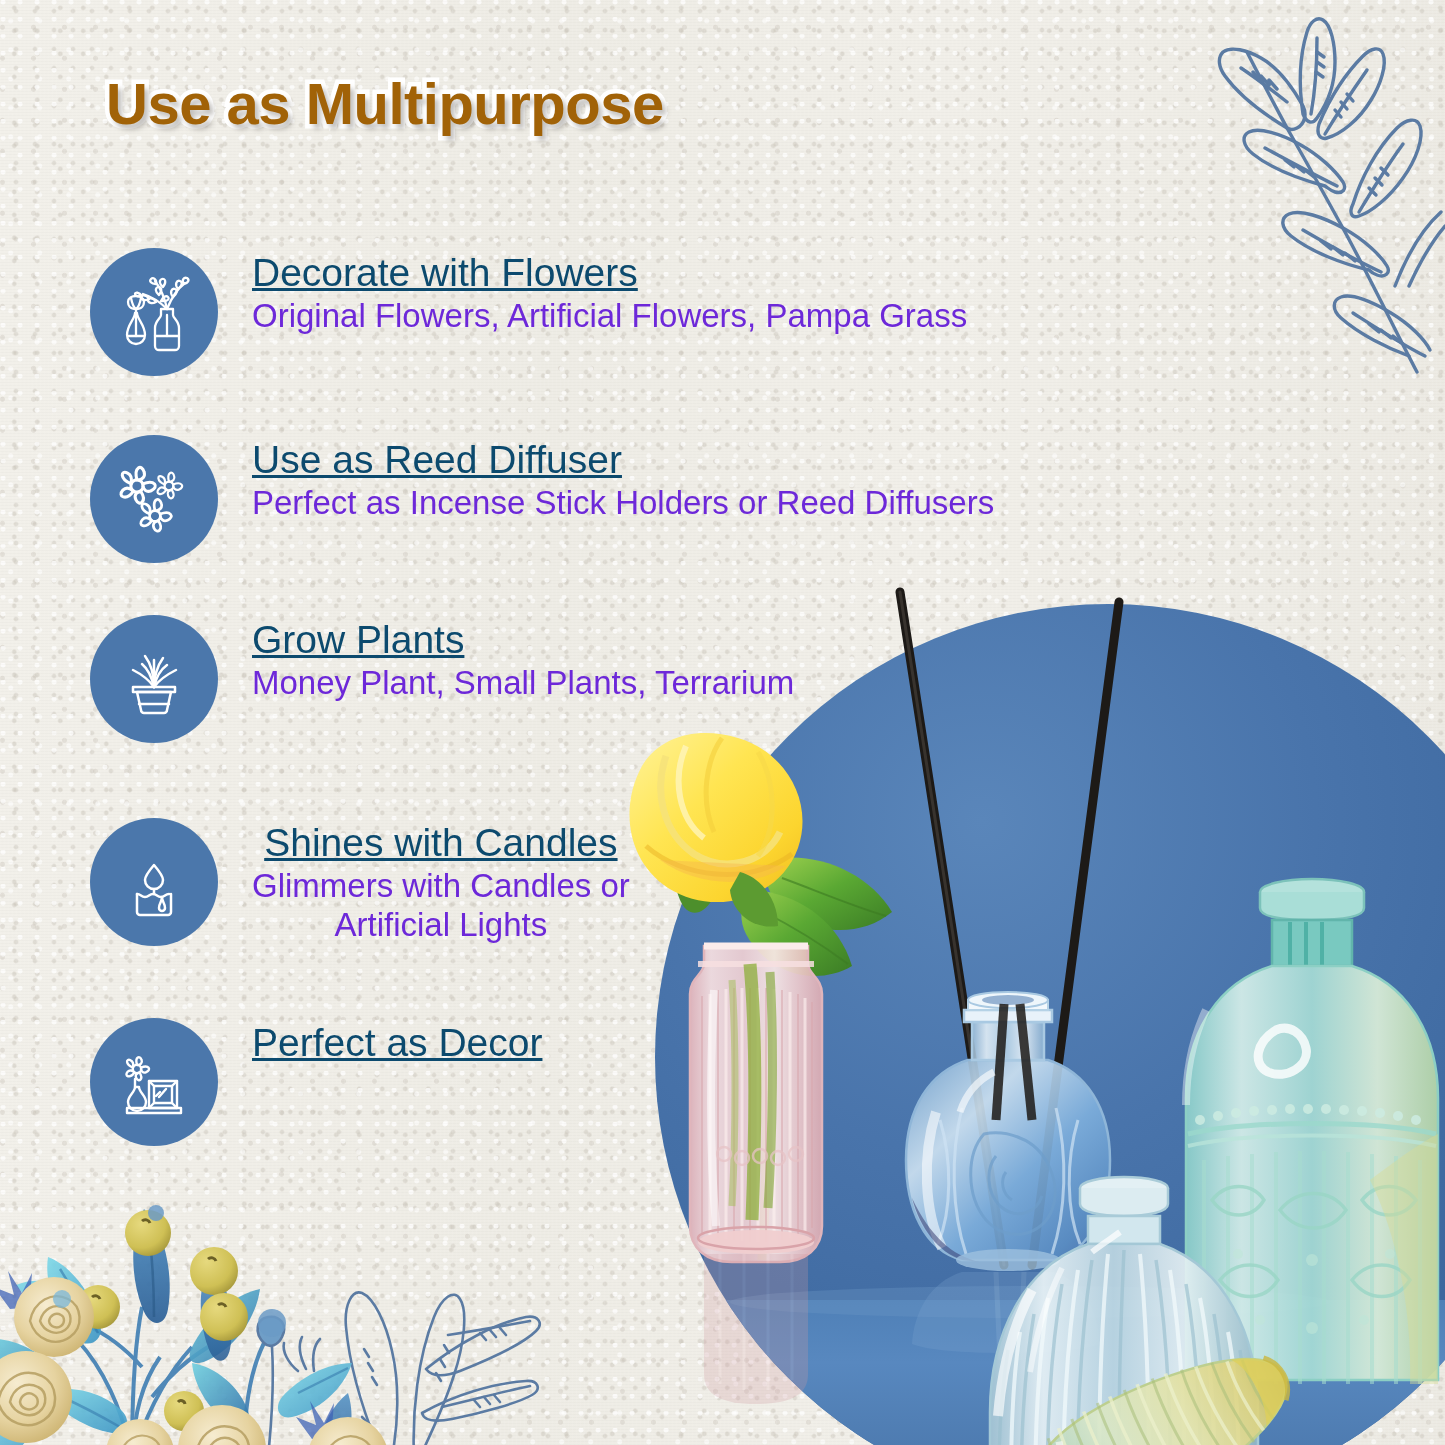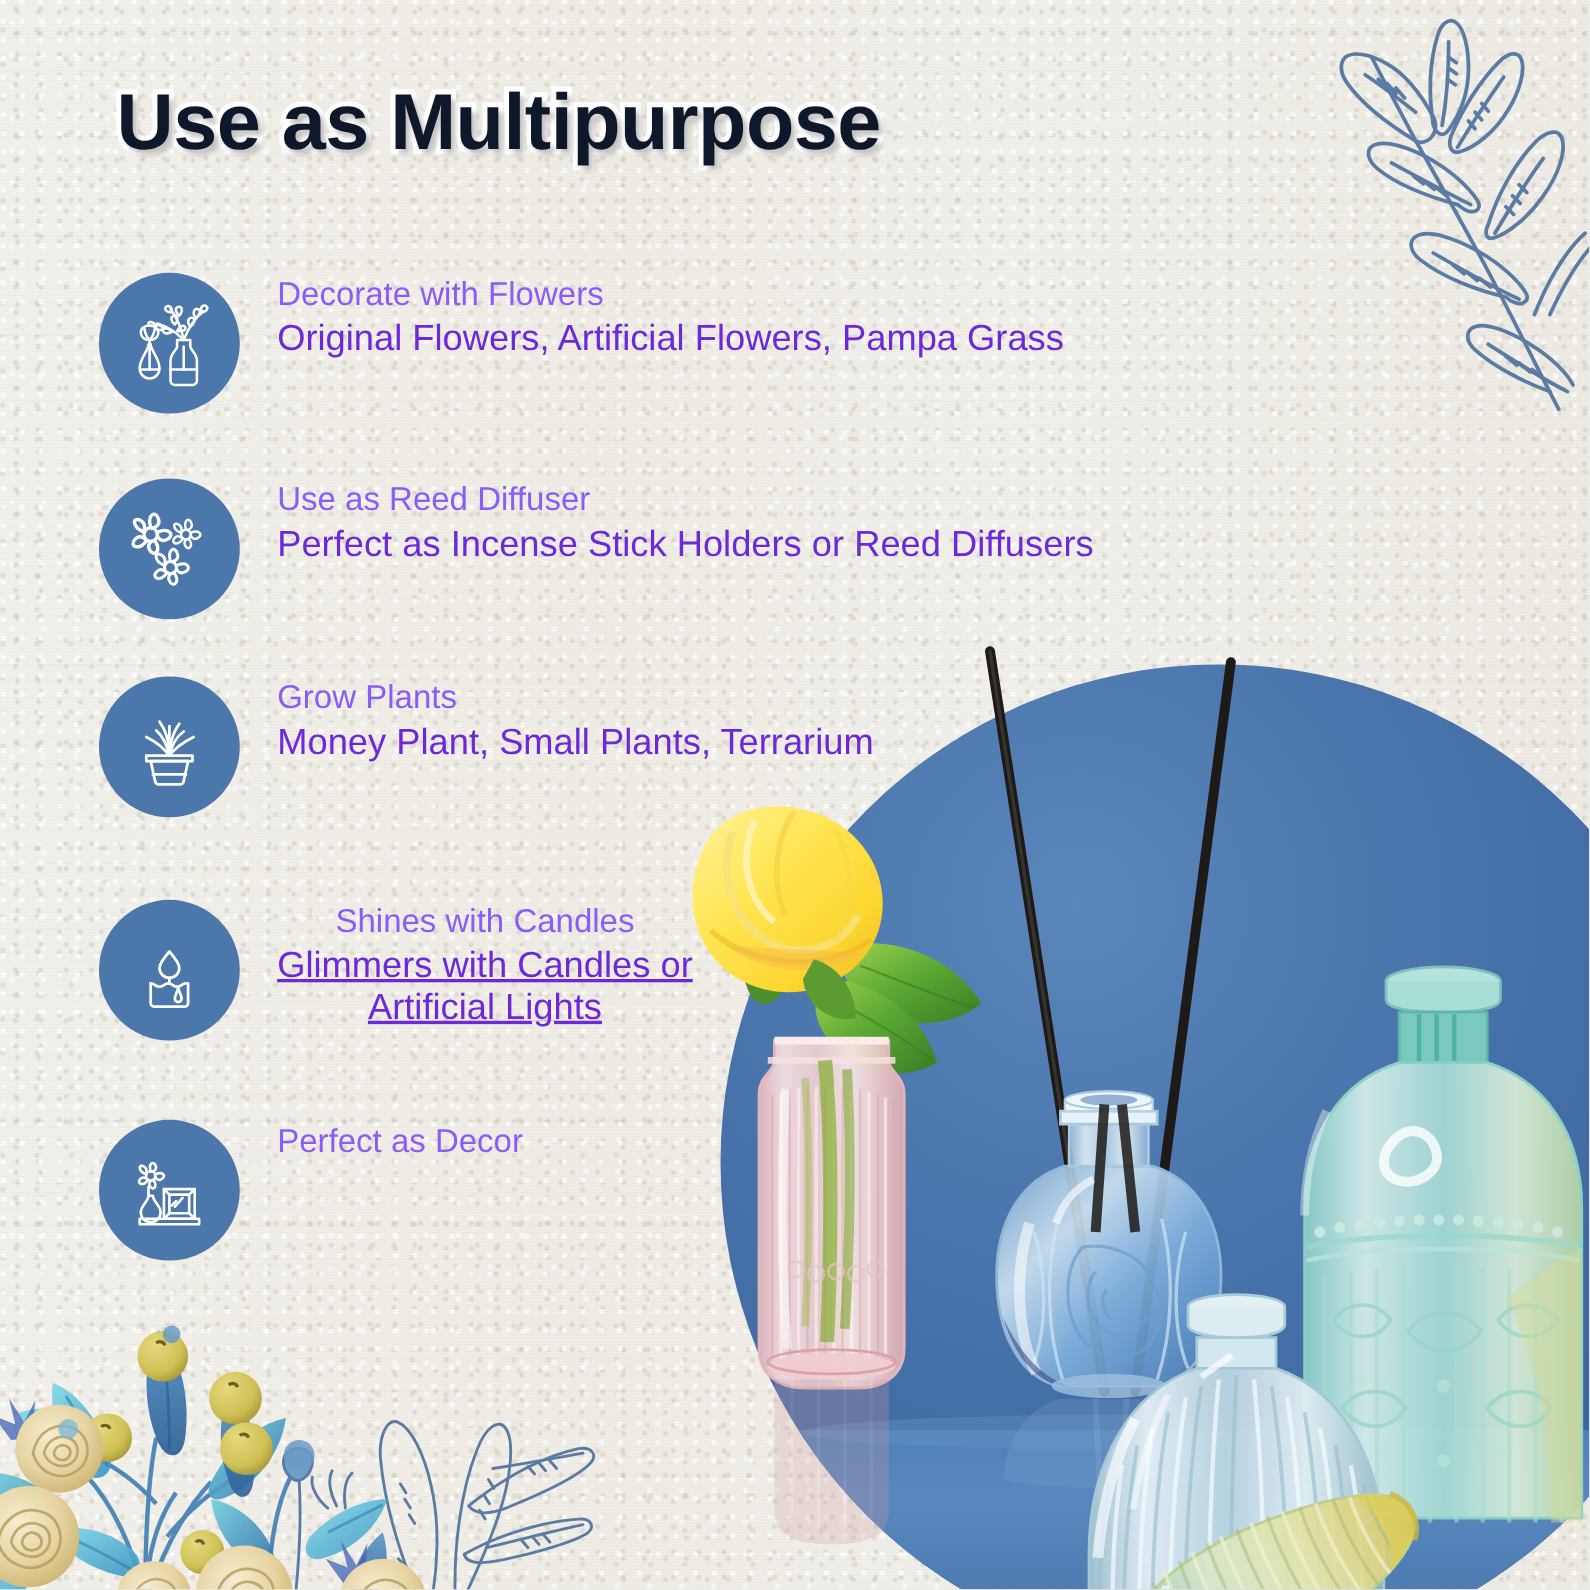--- a/index.html
+++ b/index.html
@@ -29,40 +29,40 @@
       repeating-linear-gradient(0deg, rgba(176,170,158,.10) 0 1px, transparent 1px 3px),
       repeating-linear-gradient(90deg, rgba(255,255,255,.14) 0 1px, transparent 1px 4px);
   }
 
   
   .leafart{position:absolute;top:0;right:0;width:250px;height:390px;pointer-events:none;}
 
   
   .title{
     position:absolute;left:106px;top:70px;
-    font-size:72px;font-weight:bold;letter-spacing:-.5px;
-    color:#0f172a;
+    font-size:58px;font-weight:bold;letter-spacing:-.5px;
+    color:#a16207;
     -webkit-text-stroke:9px #ffffff;
     paint-order:stroke fill;
     text-shadow:4px 5px 5px rgba(120,115,108,.45);
     white-space:nowrap;
   }
 
   
   .features{position:absolute;left:0;top:0;width:100%;height:100%;}
   .feature{position:absolute;display:flex;align-items:flex-start;}
   .badge{
     width:128px;height:128px;border-radius:50%;
     background:#4b77ab;flex:0 0 128px;
     display:flex;align-items:center;justify-content:center;
   }
   .ftext{margin-left:34px;padding-top:4px;}
   .fhead{
-    font-size:30px;color:#8b5cf6;line-height:1.06;
-    white-space:nowrap;font-weight:normal;
+    font-size:39px;color:#0c4a6e;line-height:1.06;
+    white-space:nowrap;font-weight:normal;text-decoration:underline;
   }
   .fsub{
     font-size:33px;color:#6d28d9;line-height:1.17;margin-top:4px;
   }
 
   
   .photo{position:absolute;left:600px;top:560px;width:845px;height:885px;overflow:hidden;}
 
   
   .floral{position:absolute;left:-18px;bottom:-12px;width:560px;height:300px;pointer-events:none;}
@@ -222,21 +222,21 @@
             <path d="M43 26 C37 33 34 37 34 41 a9 9 0 0 0 18 0 c0 -4 -3 -8 -9 -15z"></path>
             <path d="M43 50 v5"></path>
             <path d="M26 55 c4 0 4 3 8 3 s4 -3 8 -3 s4 3 8 3 s4 -3 8 -3"></path>
             <path d="M26 55 v18 a3 3 0 0 0 3 3 h28 a3 3 0 0 0 3 -3 v-18"></path>
             <path d="M51 58 c0 5 -3 6 -3 11 a3 3 0 0 0 6 0 c0 -5 -3 -6 -3 -11z"></path>
           </g>
         </svg>
       </div>
       <div class="ftext">
         <div class="fhead">Shines with Candles</div>
-        <div class="fsub" style="white-space:pre-line;text-decoration:underline;">Glimmers with Candles or
+        <div class="fsub" style="white-space:pre-line;">Glimmers with Candles or
 Artificial Lights</div>
       </div>
     </div>
 
     <div class="feature" style="left:90px;top:1018px;">
       <div class="badge">
         <svg width="86" height="86" viewBox="0 0 86 86">
           <g fill="none" stroke="#fff" stroke-width="2.4" stroke-linecap="round" stroke-linejoin="round">
             <path d="M16 69 h54 v5 h-54 z"></path>
             <path d="M24 48 c0 5 -7 9 -7 15 a9 9 0 0 0 18 0 c0 -6 -7 -10 -7 -15z"></path>

